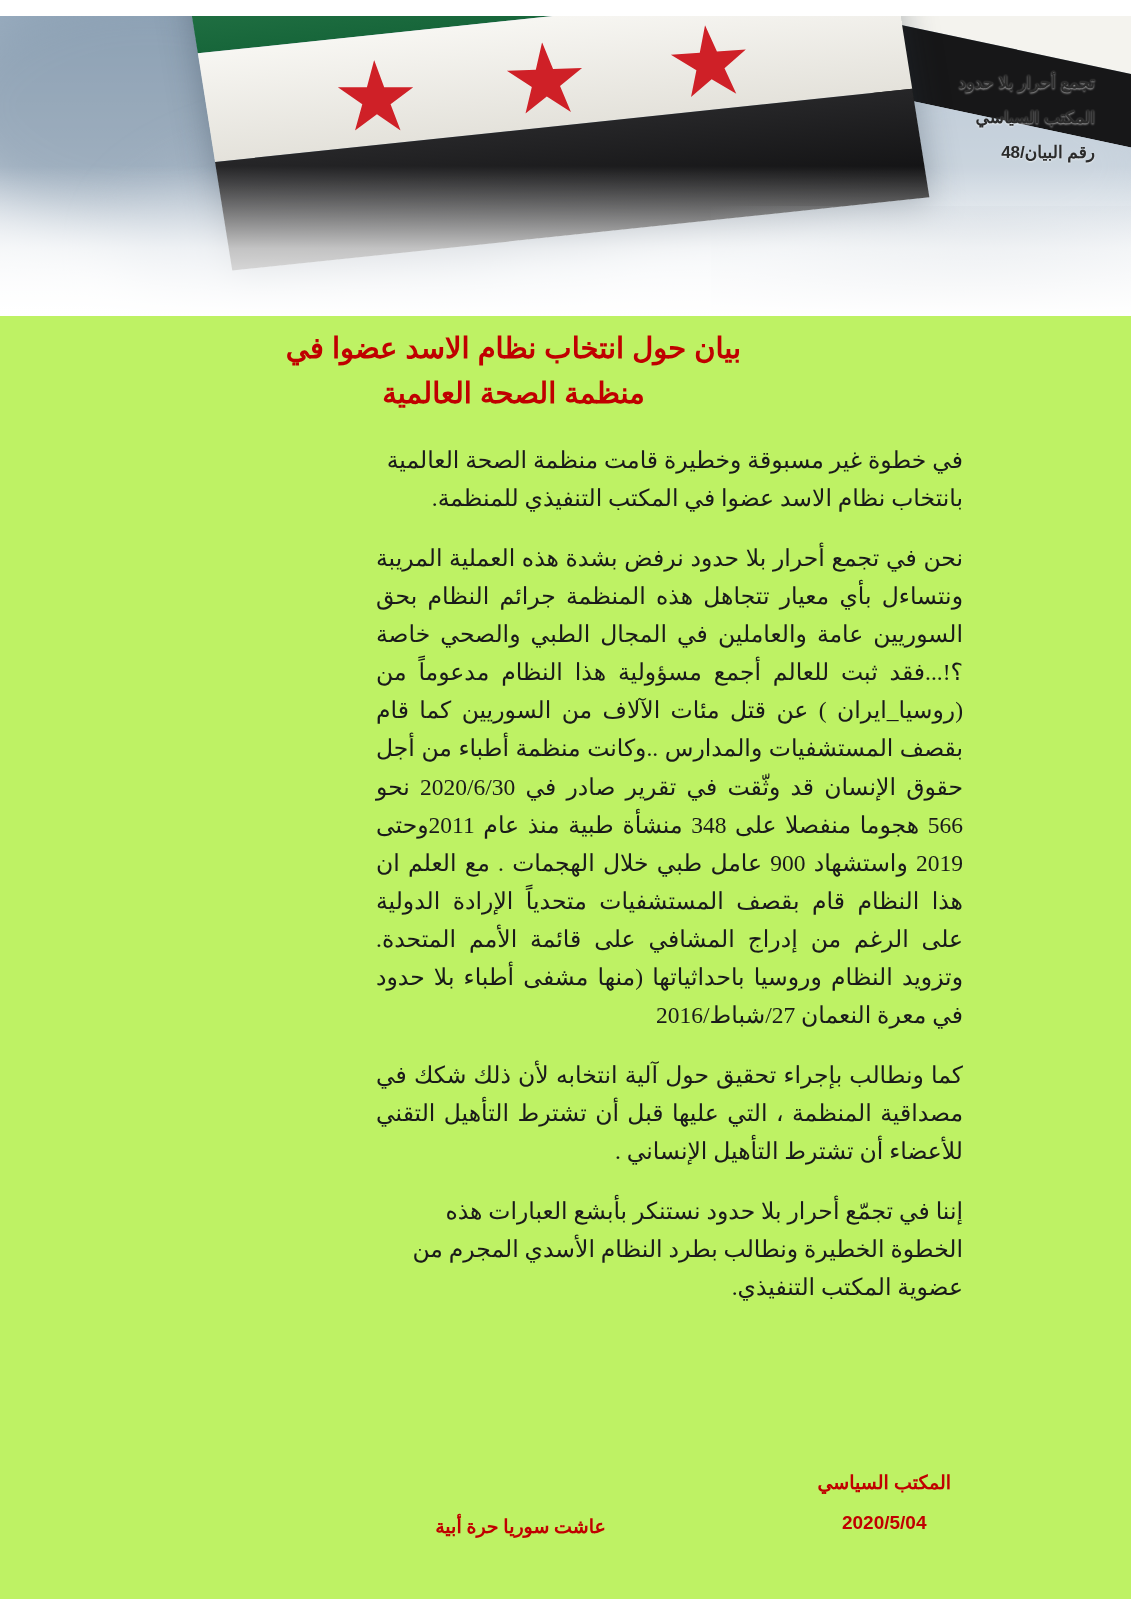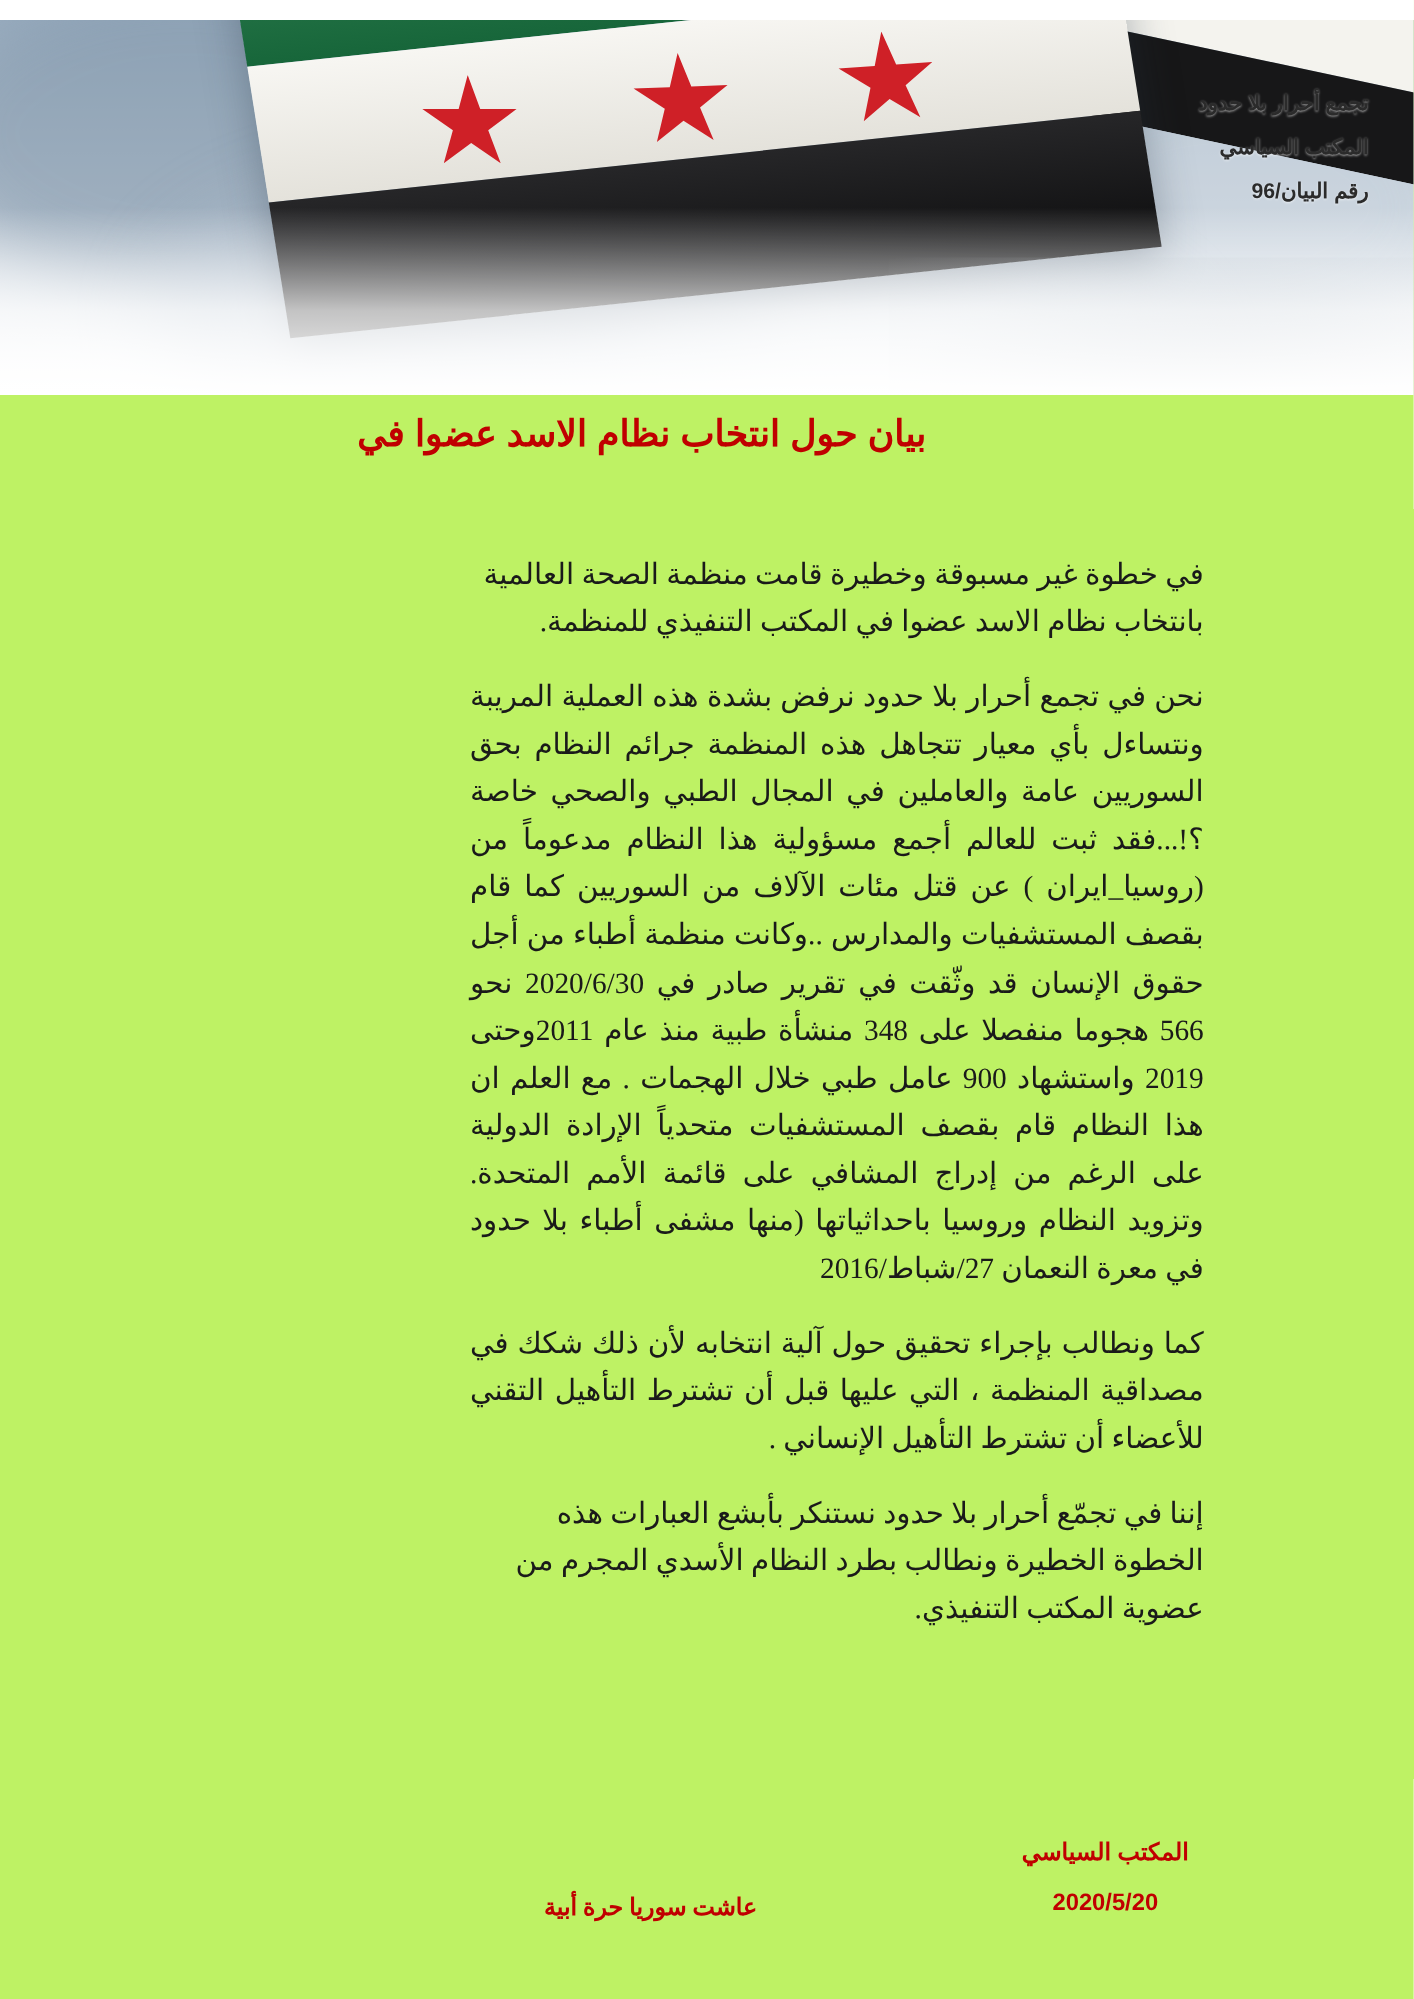--- a/index.html
+++ b/index.html
@@ -211,36 +211,37 @@
       <div class="star s3"></div>
     </div>
 
     <div class="hill"></div>
     <div class="banner-fade"></div>
   </div>
 
   <div class="org-block">
     <div>تجمع أحرار بلا حدود</div>
     <div>المكتب السياسي</div>
-    <div>رقم البيان/96</div>
+    <div>رقم البيان/48</div>
   </div>
 
   <div class="doc-title">
     <div>بيان حول انتخاب نظام الاسد عضوا في</div>
+    <div>منظمة الصحة العالمية</div>
   </div>
 
   <div class="body-wrap">
     <p class="para p1">في خطوة غير مسبوقة وخطيرة قامت منظمة الصحة العالمية بانتخاب نظام الاسد عضوا في المكتب التنفيذي للمنظمة.</p>
     <p class="para p2">نحن في تجمع أحرار بلا حدود نرفض بشدة هذه العملية المريبة ونتساءل بأي معيار تتجاهل هذه المنظمة جرائم النظام بحق السوريين عامة والعاملين في المجال الطبي والصحي خاصة ؟!...فقد ثبت للعالم أجمع مسؤولية هذا النظام مدعوماً من (روسيا_ايران ) عن قتل مئات الآلاف من السوريين كما قام بقصف المستشفيات والمدارس ..وكانت منظمة أطباء من أجل حقوق الإنسان قد وثّقت في تقرير صادر في 2020/6/30 نحو 566 هجوما منفصلا على 348 منشأة طبية منذ عام 2011وحتى 2019 واستشهاد 900 عامل طبي خلال الهجمات . مع العلم ان هذا النظام قام بقصف المستشفيات متحدياً الإرادة الدولية على الرغم من إدراج المشافي على قائمة الأمم المتحدة. وتزويد النظام وروسيا باحداثياتها (منها مشفى أطباء بلا حدود في معرة النعمان 27/شباط/2016</p>
     <p class="para p5">كما ونطالب بإجراء تحقيق حول آلية انتخابه لأن ذلك شكك في مصداقية المنظمة ، التي عليها قبل أن تشترط التأهيل التقني للأعضاء أن تشترط التأهيل الإنساني .</p>
     <p class="para p4">إننا في تجمّع أحرار بلا حدود نستنكر بأبشع العبارات هذه الخطوة الخطيرة ونطالب بطرد النظام الأسدي المجرم من عضوية المكتب التنفيذي.</p>
   </div>
 
   <div class="footer-right">
     <div>المكتب السياسي</div>
-    <div>2020/5/20</div>
+    <div>2020/5/04</div>
   </div>
 
   <div class="footer-center">
     <div class="line1">عاشت سوريا حرة أبية</div>
   </div>
 
 </div>
 
 </body></html>

